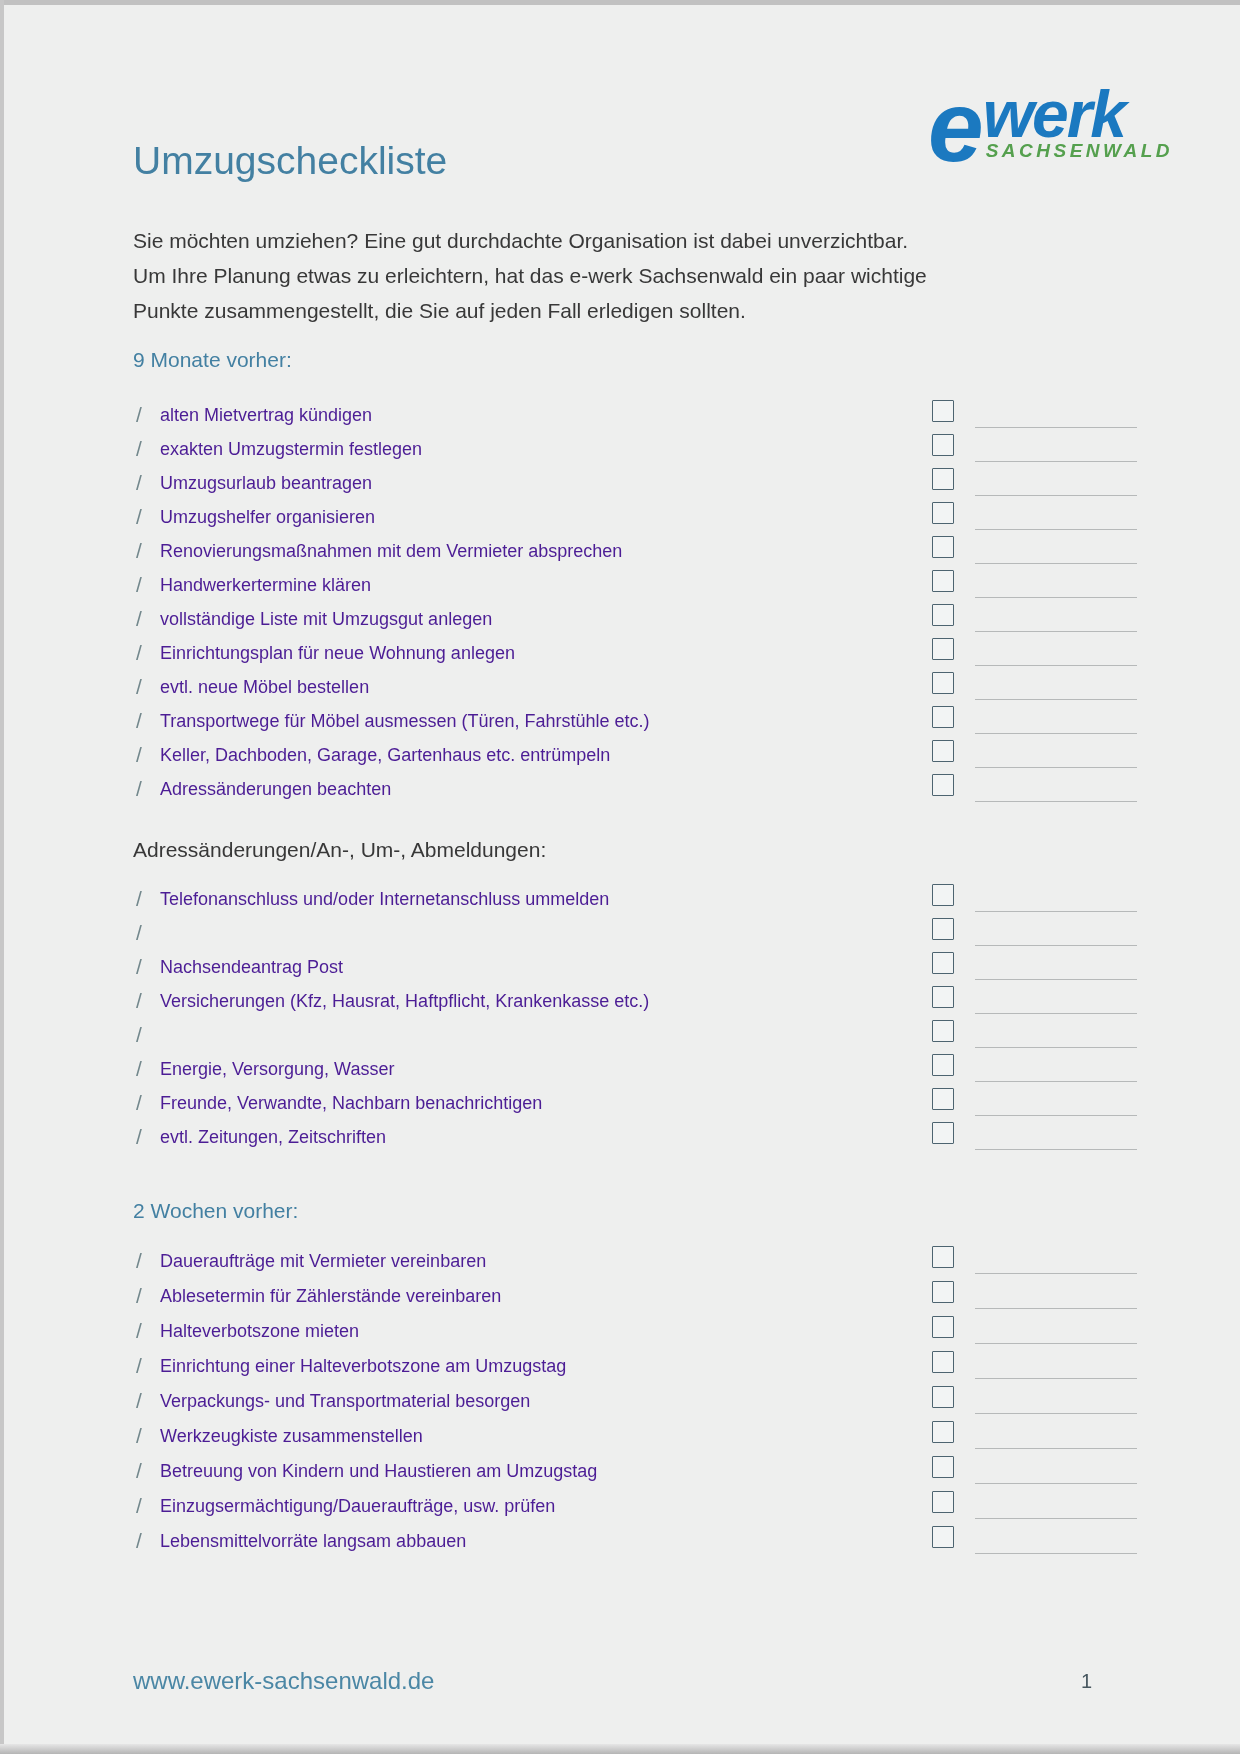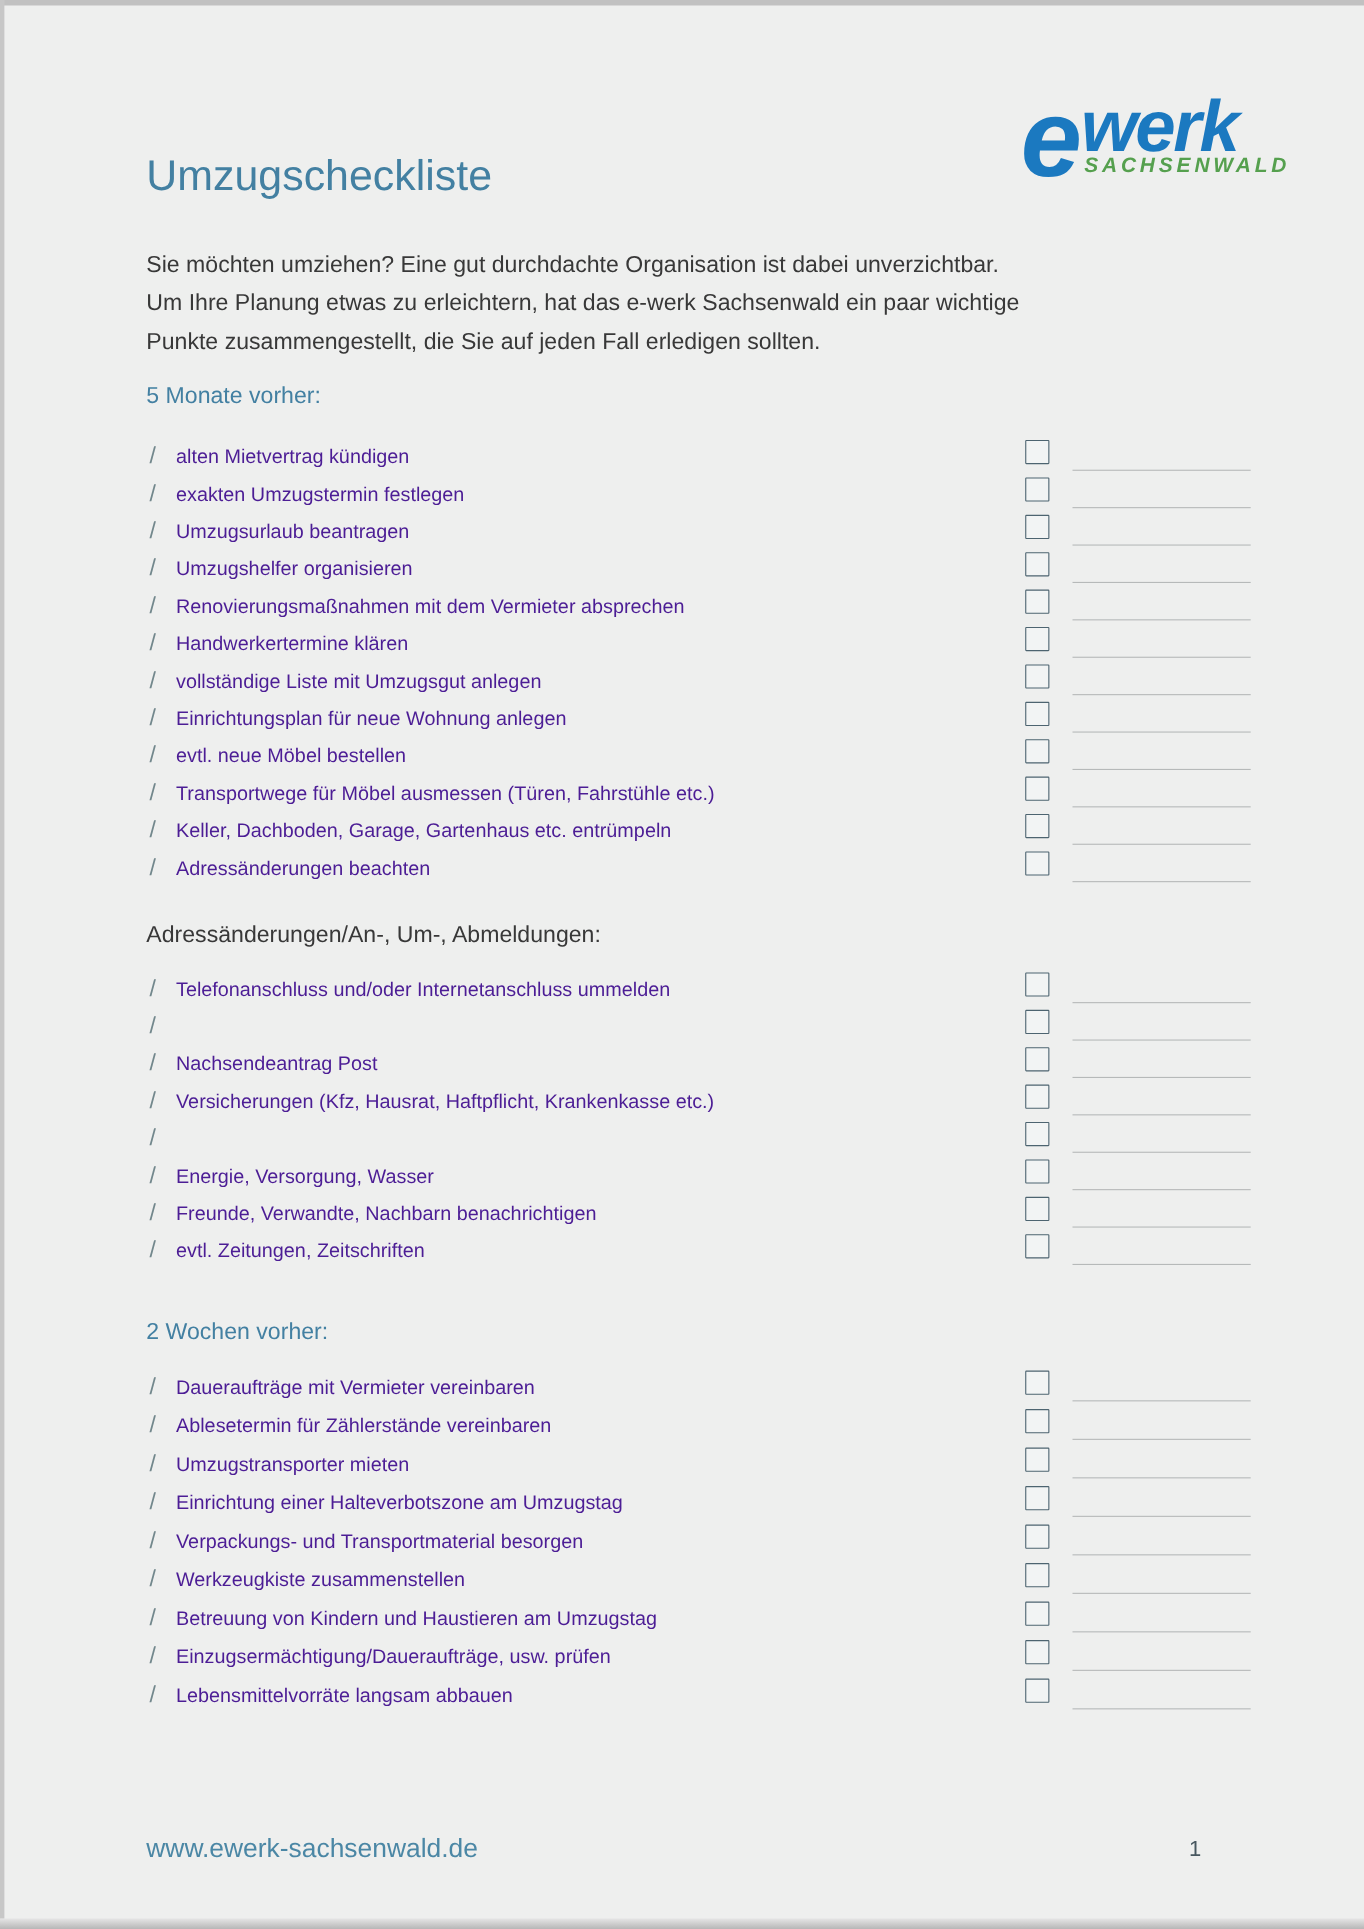--- a/index.html
+++ b/index.html
@@ -113,21 +113,21 @@
   <h1 class="title">Umzugscheckliste</h1>
 
   <div class="intro">
   <div class="intro-line">Sie möchten umziehen? Eine gut durchdachte Organisation ist dabei unverzichtbar.</div>
 
   <div class="intro-line">Um Ihre Planung etwas zu erleichtern, hat das e-werk Sachsenwald ein paar wichtige</div>
 
   <div class="intro-line">Punkte zusammengestellt, die Sie auf jeden Fall erledigen sollten.</div>
 </div>
 
-  <h2 class="heading heading-blue h-sec1">5 Monate vorher:</h2>
+  <h2 class="heading heading-blue h-sec1">9 Monate vorher:</h2>
   <div class="rows r-sec1">
   <div class="row">
     <span class="bullet">/</span>
     <span class="label">alten Mietvertrag kündigen</span>
     <span class="checkbox"></span>
     <span class="write-line"></span>
   </div>
 
   <div class="row">
     <span class="bullet">/</span>
@@ -275,21 +275,21 @@
 
   <div class="row">
     <span class="bullet">/</span>
     <span class="label">Ablesetermin für Zählerstände vereinbaren</span>
     <span class="checkbox"></span>
     <span class="write-line"></span>
   </div>
 
   <div class="row">
     <span class="bullet">/</span>
-    <span class="label">Umzugstransporter mieten</span>
+    <span class="label">Halteverbotszone mieten</span>
     <span class="checkbox"></span>
     <span class="write-line"></span>
   </div>
 
   <div class="row">
     <span class="bullet">/</span>
     <span class="label">Einrichtung einer Halteverbotszone am Umzugstag</span>
     <span class="checkbox"></span>
     <span class="write-line"></span>
   </div>

